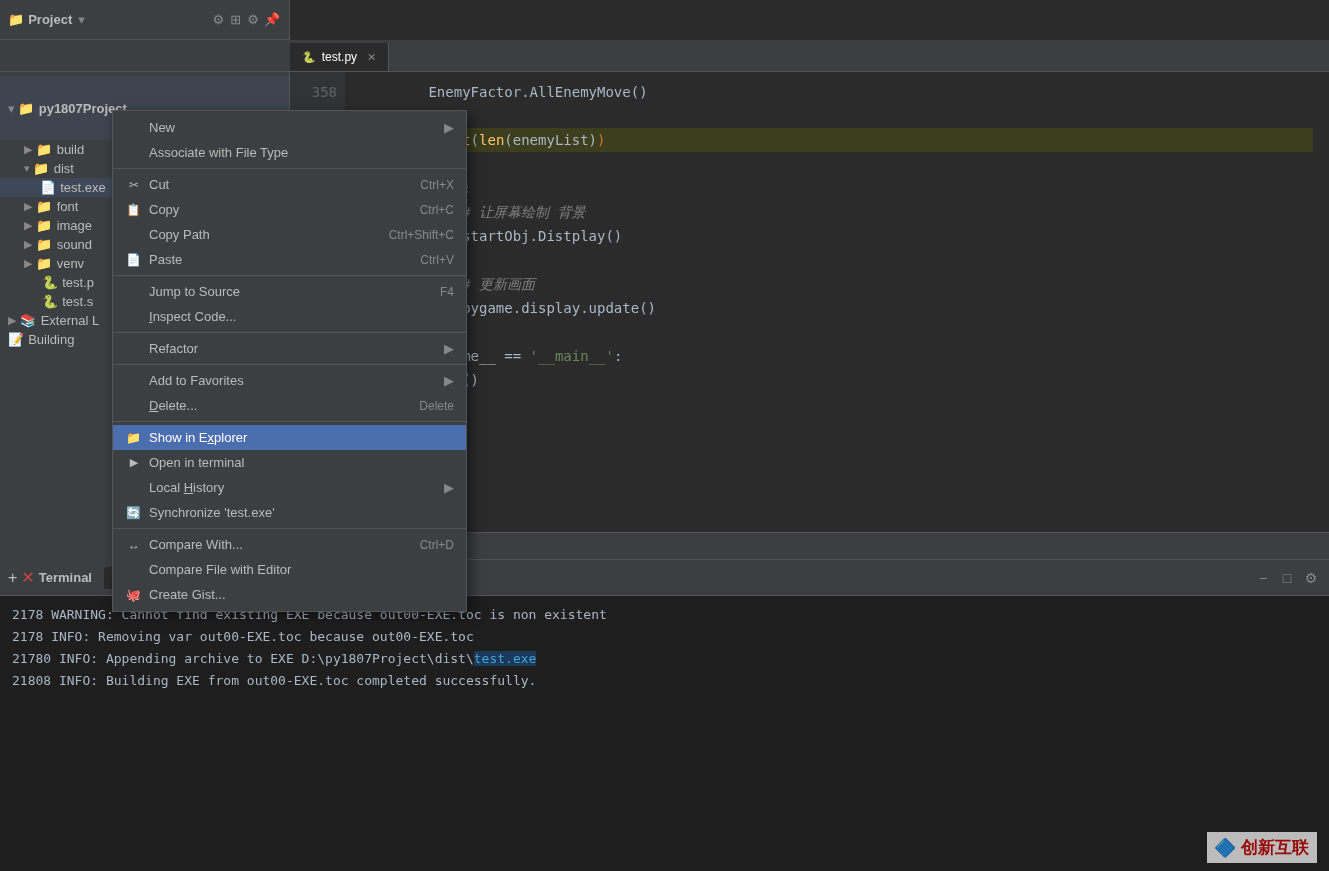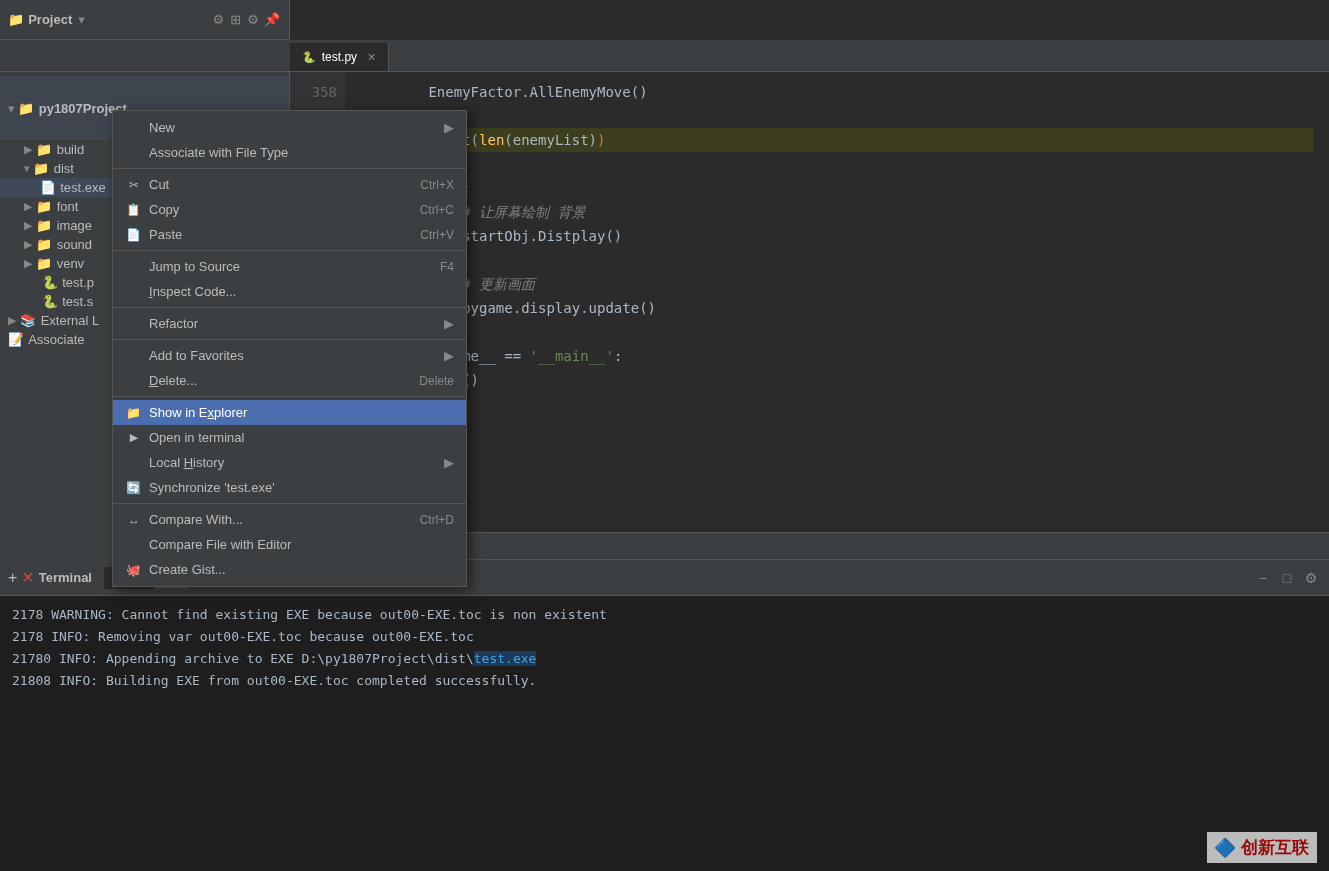--- a/index.html
+++ b/index.html
@@ -363,21 +363,21 @@
       <span style="color:#6897bb; margin-right:4px;">🐍</span>
       <span>test.s</span>
     </div>
     <div class="tree-item">
       <span style="margin-right:4px; color:#888; font-size:11px;">▶</span>
       <span style="margin-right:4px;">📚</span>
       <span>External L</span>
     </div>
     <div class="tree-item">
       <span style="margin-right:4px;">📝</span>
-      <span>Associate</span>
+      <span>Building</span>
     </div>
   </div>
 </div>
 
 <div class="tab-bar">
   <div class="tab active">
     <span style="font-size:11px;">🐍</span>
     <span>test.py</span>
     <span style="color:#888; font-size:11px; margin-left:4px;">✕</span>
   </div>
@@ -470,20 +470,25 @@
     <span>Cut</span>
     <span class="shortcut">Ctrl+X</span>
   </div>
 
   <div class="menu-item">
     <span class="item-icon">📋</span>
     <span>Copy</span>
     <span class="shortcut">Ctrl+C</span>
   </div>
 
+  <div class="menu-item">
+    <span class="item-icon"></span>
+    <span>Copy Path</span>
+    <span class="shortcut">Ctrl+Shift+C</span>
+  </div>
 
 
   <div class="menu-item">
     <span class="item-icon">📄</span>
     <span>Paste</span>
     <span class="shortcut">Ctrl+V</span>
   </div>
   <div class="menu-sep"></div>
 
   <div class="menu-item">

